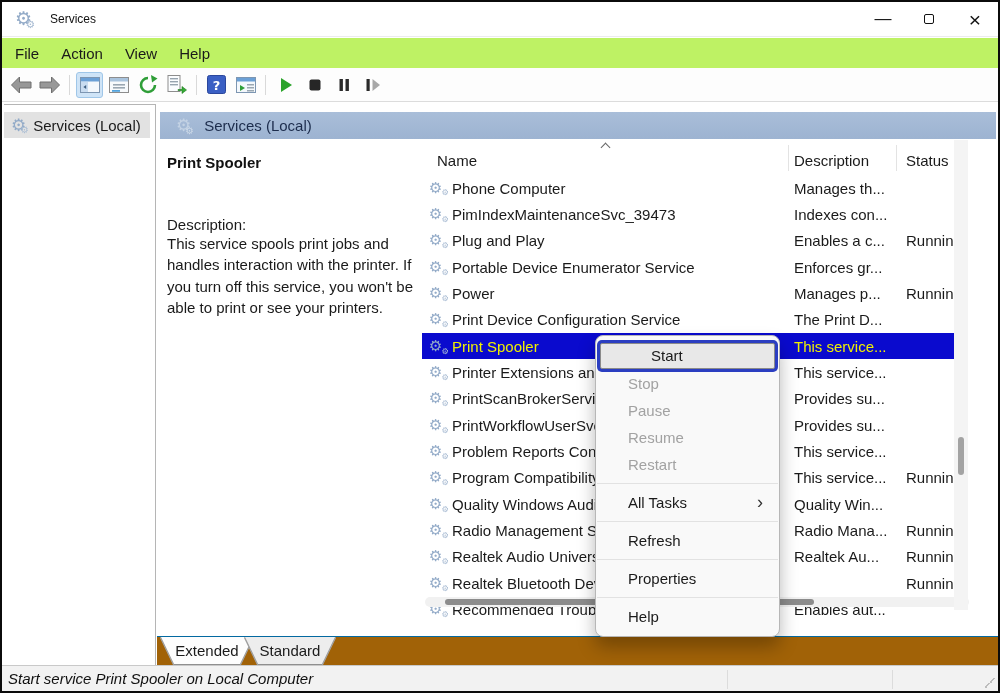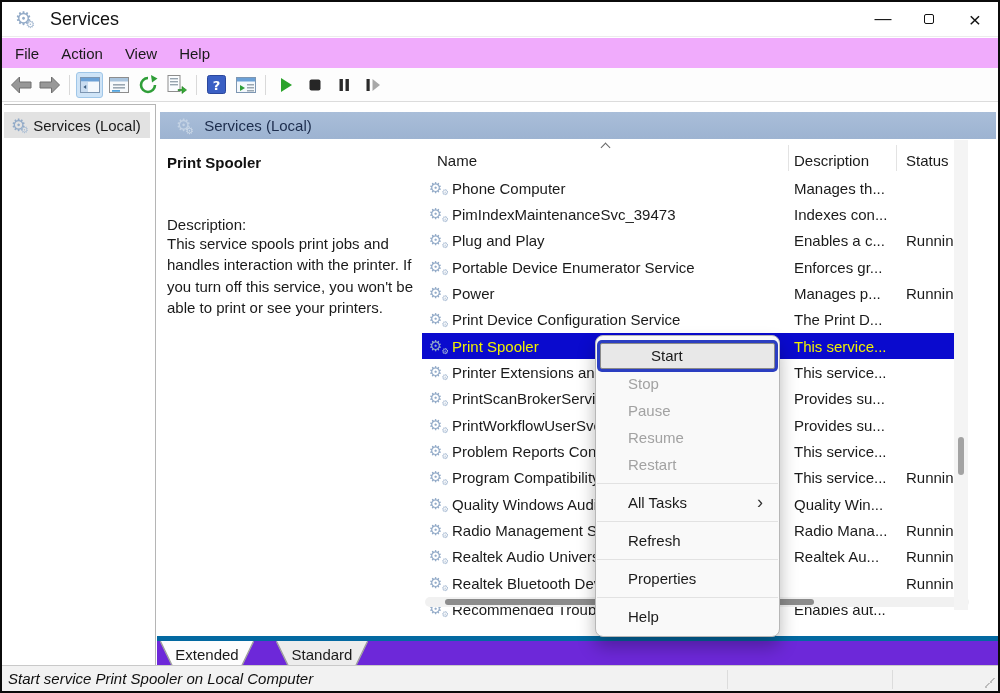--- a/index.html
+++ b/index.html
@@ -10,28 +10,28 @@
 
   
   .titlebar { position:absolute; left:0; top:0; right:0; height:35px; background:#fff; border-bottom:1px solid #ececec; display:flex; align-items:center; }
   .app-icon { margin-left:13px; width:26px; position:relative; font-family:"DejaVu Sans",sans-serif; }
   .gear { position:relative; display:inline-block; color:#93abc8; font-family:"DejaVu Sans",sans-serif; line-height:1; }
   .gear::before { content:"⚙"; }
   .gear::after { content:"⚙"; position:absolute; font-size:55%; left:62%; top:52%; color:#a9bcd3; }
   .gear.big { font-size:19px; }
   .gear.mid { font-size:17px; }
   .gear.s { font-size:15px; }
-  .title-text { margin-left:9px; font-size:18px; color:#111; }
+  .title-text { margin-left:9px; font-size:12px; color:#111; }
   .win-controls { margin-left:auto; display:flex; height:100%; }
   .win-btn { width:46px; height:100%; display:flex; align-items:center; justify-content:center; font-size:17px; color:#111; }
   .max-box { width:10px; height:10px; border:1.3px solid #111; border-radius:2px; }
   .close-glyph { font-size:21px; line-height:1; }
 
   
-  .menubar { position:absolute; left:0; top:36px; right:0; height:30px; background:#f0abfc; display:flex; align-items:center; padding-left:2px; }
+  .menubar { position:absolute; left:0; top:36px; right:0; height:30px; background:#bef264; display:flex; align-items:center; padding-left:2px; }
   .menu-top-item { padding:3px 11px; font-size:15px; }
 
   
   .toolbar { position:absolute; left:0; top:66px; right:0; height:34px; background:#fdfdfd; border-bottom:1px solid #dcdcdc; display:flex; align-items:center; padding-left:4px; }
   .tbtn { width:27px; height:26px; display:flex; align-items:center; justify-content:center; border:1px solid transparent; border-radius:3px; margin:0 1px; }
   .tbtn.active { background:#cfe4f7; border-color:#9fc6e8; }
   .tsep { width:1px; height:20px; background:#d9d9d9; margin:0 5px; }
 
   
   .tree-panel { position:absolute; left:2px; top:102px; width:152px; bottom:26px; background:#fff; border-top:1px solid #b5b5b5; border-right:1px solid #b5b5b5; }
@@ -77,21 +77,21 @@
   
   .context-menu { position:absolute; left:593px; top:333px; width:185px; background:#f9f9f9; border:1px solid #b7b7b7; border-radius:8px; box-shadow:0 10px 18px rgba(0,0,0,.28); padding:4px 0 6px; z-index:50; }
   .menu-item { position:relative; height:27px; line-height:27px; padding-left:32px; font-size:15px; color:#1a1a1a; }
   .menu-item.disabled { color:#a2a2a2; }
   .menu-item.focused { height:26px; line-height:24px; margin:3px 4px 1px; border:1px solid #8a8a8a; background:#e8e8e8; border-radius:2px; box-shadow:0 0 0 3px #2b3ec1; padding-left:50px; }
   .mi-chevron { position:absolute; right:16px; top:0; font-size:18px; color:#333; }
   .menu-sep { height:1px; background:#e2e2e2; margin:5px 1px; }
 
   
   .tabs-row { position:absolute; left:155px; right:0; bottom:26px; height:0; }
-  .tabs { position:absolute; left:0; right:0; top:-29px; height:29px; background:#6d28d9; border-top:5px solid #0369a1; display:flex; padding-left:4px;gap:32px; }
+  .tabs { position:absolute; left:0; right:0; top:-29px; height:29px; background:#a16207; border-top:1px solid #0369a1; display:flex; padding-left:4px; }
   .tab-wrap { filter:drop-shadow(0 1px 0 #8f8f8f) drop-shadow(1px 0 0 #a5a5a5) drop-shadow(-1px 0 0 #a5a5a5); height:27px; margin-right:-8px; }
   .tab { height:27px; clip-path:polygon(0 0,100% 0,calc(100% - 13px) 100%,13px 100%); display:flex; align-items:center; justify-content:center; font-size:15px; }
   .tab.active { background:#fdfdfd; width:92px; }
   .tab.inactive { background:#ededed; width:90px; }
 
   
   .statusbar { position:absolute; left:0; right:0; bottom:0; height:26px; background:#f2f2f2; border-top:1px solid #c9c9c9; display:flex; align-items:center; }
   .status-text { margin-left:6px; font-size:15px; color:#111;font-style:italic; }
   .status-sep { position:absolute; top:4px; bottom:2px; width:1px; background:#dcdcdc; }
   .grip { position:absolute; right:3px; bottom:3px; width:10px; height:10px;

